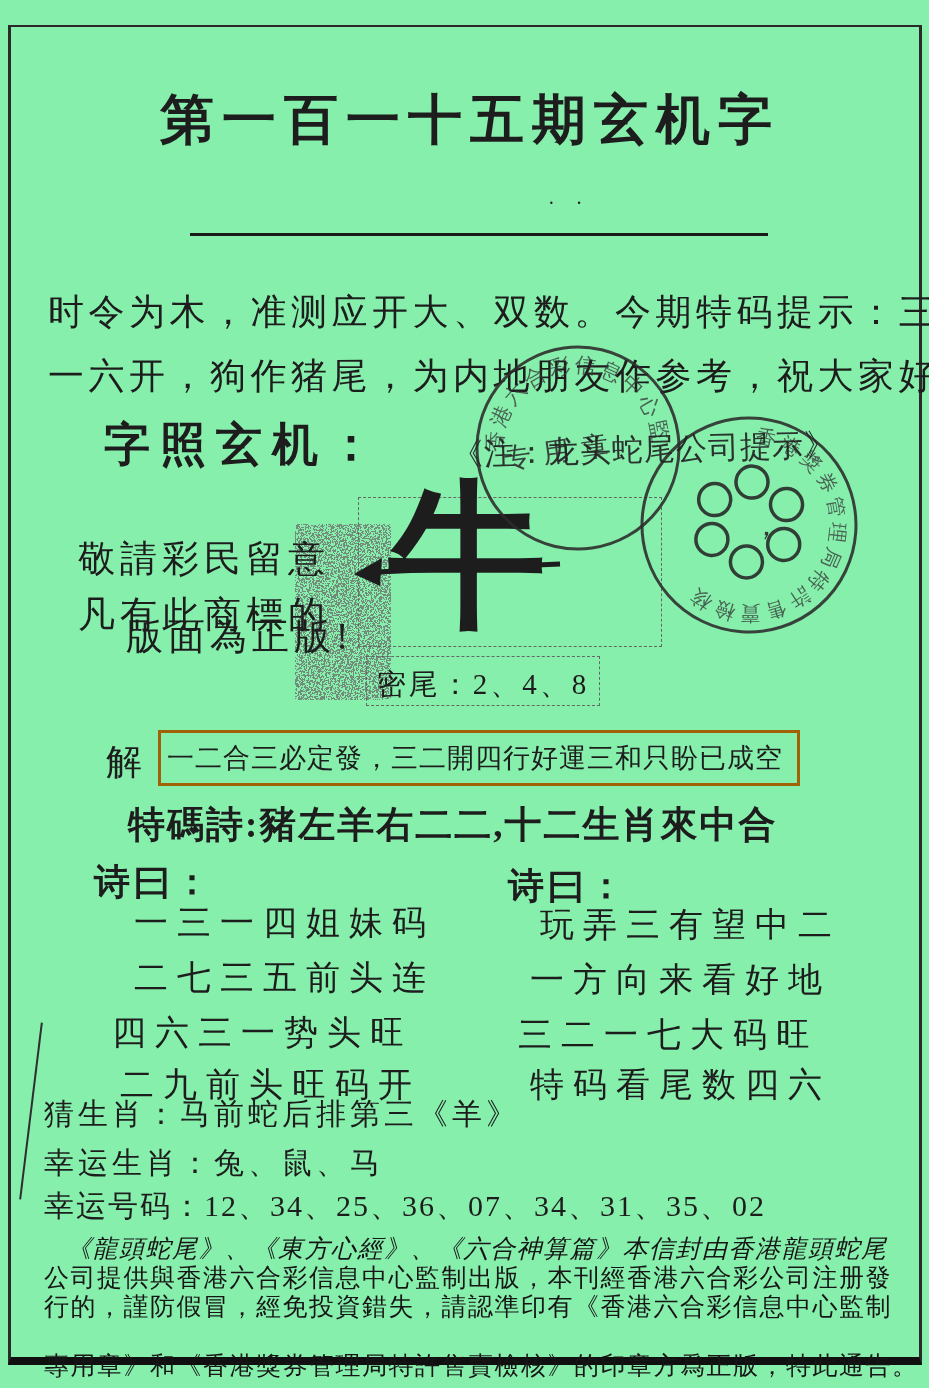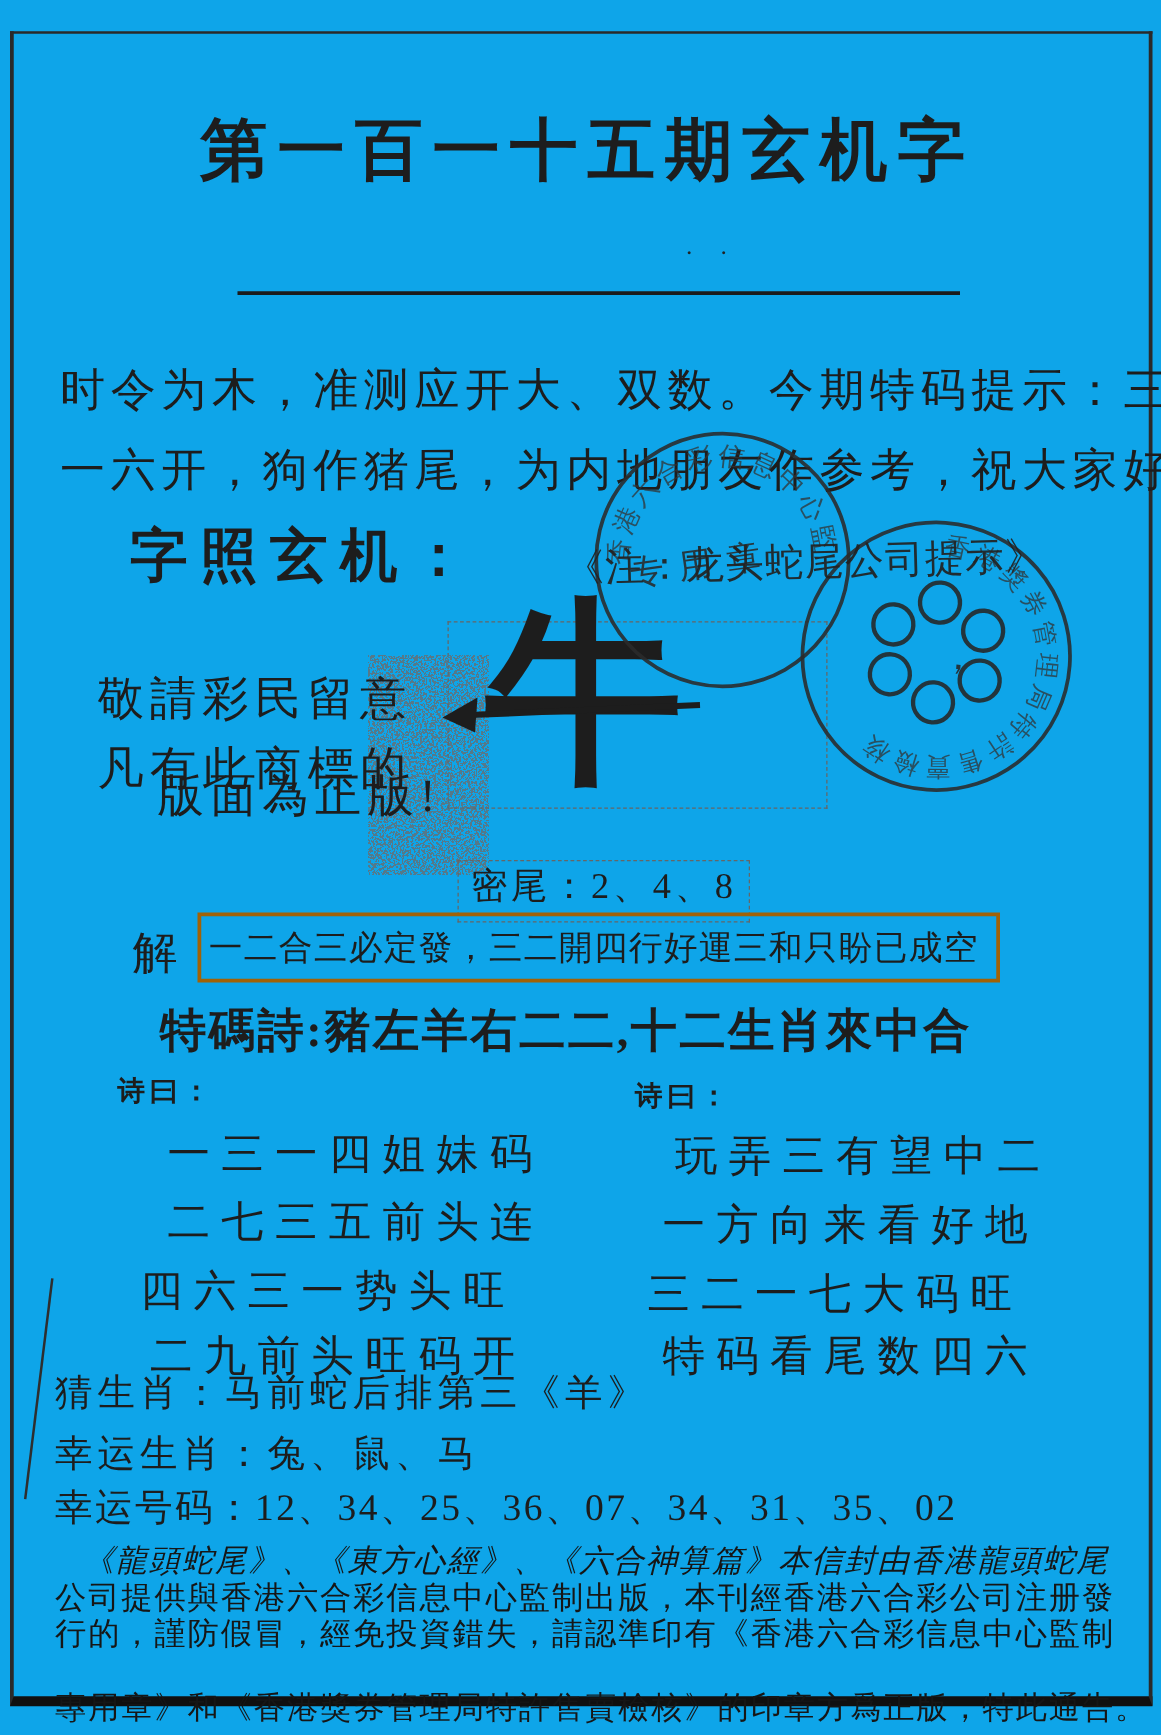--- a/index.html
+++ b/index.html
@@ -1,18 +1,18 @@
 <!DOCTYPE html>
 <html><head>
 <meta charset="utf-8">
 <style>
   html,body{margin:0;padding:0;background:#e8e8e6;}
   .page{
     position:relative; width:929px; height:1388px; margin:0 auto;
-    background:#0ea5e9; color:#1d1d1d; overflow:hidden;
+    background:#86efac; color:#1d1d1d; overflow:hidden;
     font-family:"Liberation Serif","DejaVu Serif",serif;
   }
   .abs{position:absolute;}
   .frame{
     left:8px; top:25px; width:908px; height:1330px;
     border-top:2px solid #2a2a2a; border-left:3px solid #2a2a2a;
     border-right:3px solid #2a2a2a; border-bottom:8px solid #101010;
   }
   .title{
     left:140px; top:84px; width:660px; text-align:center;
@@ -30,31 +30,31 @@
   }
   .notice-line{left:78px; font-size:37px; letter-spacing:5px; white-space:nowrap;}
   .n0{top:534px;} .n1{top:590px;} .n2{top:612px;margin-left:48px;}
   .niu-box{
     left:358px; top:497px; width:302px; height:148px;
     border:1px dashed #666;
   }
   .niu-char{left:388px; top:478px; font-size:158px; font-weight:bold; line-height:1;}
   .miwei-box{
     left:366px; top:656px; width:232px; height:48px;
-    border:1px dashed #666; display:flex; align-items:flex-start; justify-content:center;margin-top:32px;
+    border:1px dashed #666; display:flex; align-items:flex-end; justify-content:center;
   }
   .miwei-text{font-size:29px; letter-spacing:3px; white-space:nowrap;}
   .jie-label{left:106px; top:738px; font-size:36px;}
   .jie-box{
     left:158px; top:730px; width:630px; height:50px;
     border:3px solid #a16207; display:flex; align-items:center; padding-left:6px;
   }
   .jie-text{font-size:27px; letter-spacing:1px; white-space:nowrap;}
   .tema{left:128px; top:800px; font-size:37px; font-weight:bold; letter-spacing:2px; white-space:nowrap;}
-  .poem-title{font-size:22px; letter-spacing:4px; font-weight:bold;}
+  .poem-title{font-size:36px; letter-spacing:4px; font-weight:bold;}
   .pt-left{left:94px; top:858px;} .pt-right{left:508px; top:862px;}
   .poem-line{font-size:34px; letter-spacing:9px; white-space:nowrap;}
   .pl0{left:134px; top:900px;} .pl1{left:134px; top:955px;}
   .pl2{left:112px; top:1010px;} .pl3{left:120px; top:1062px;}
   .pr0{left:540px; top:902px;} .pr1{left:530px; top:957px;}
   .pr2{left:518px; top:1012px;} .pr3{left:530px; top:1062px;}
   .guess-line{left:44px; font-size:30px; letter-spacing:4px; white-space:nowrap;}
   .g0{top:1094px;} .g1{top:1143px;} .g2{top:1186px; letter-spacing:2px;}
   .footer-line{left:52px; width:850px; font-size:25px; letter-spacing:1.5px; white-space:nowrap; color:#161616;}
   .f0{top:1232px; left:66px;font-style:italic;} .f1{top:1261px; left:44px;} .f2{top:1290px; left:44px;} .f3{top:1318px; left:44px;margin-top:31px;}

